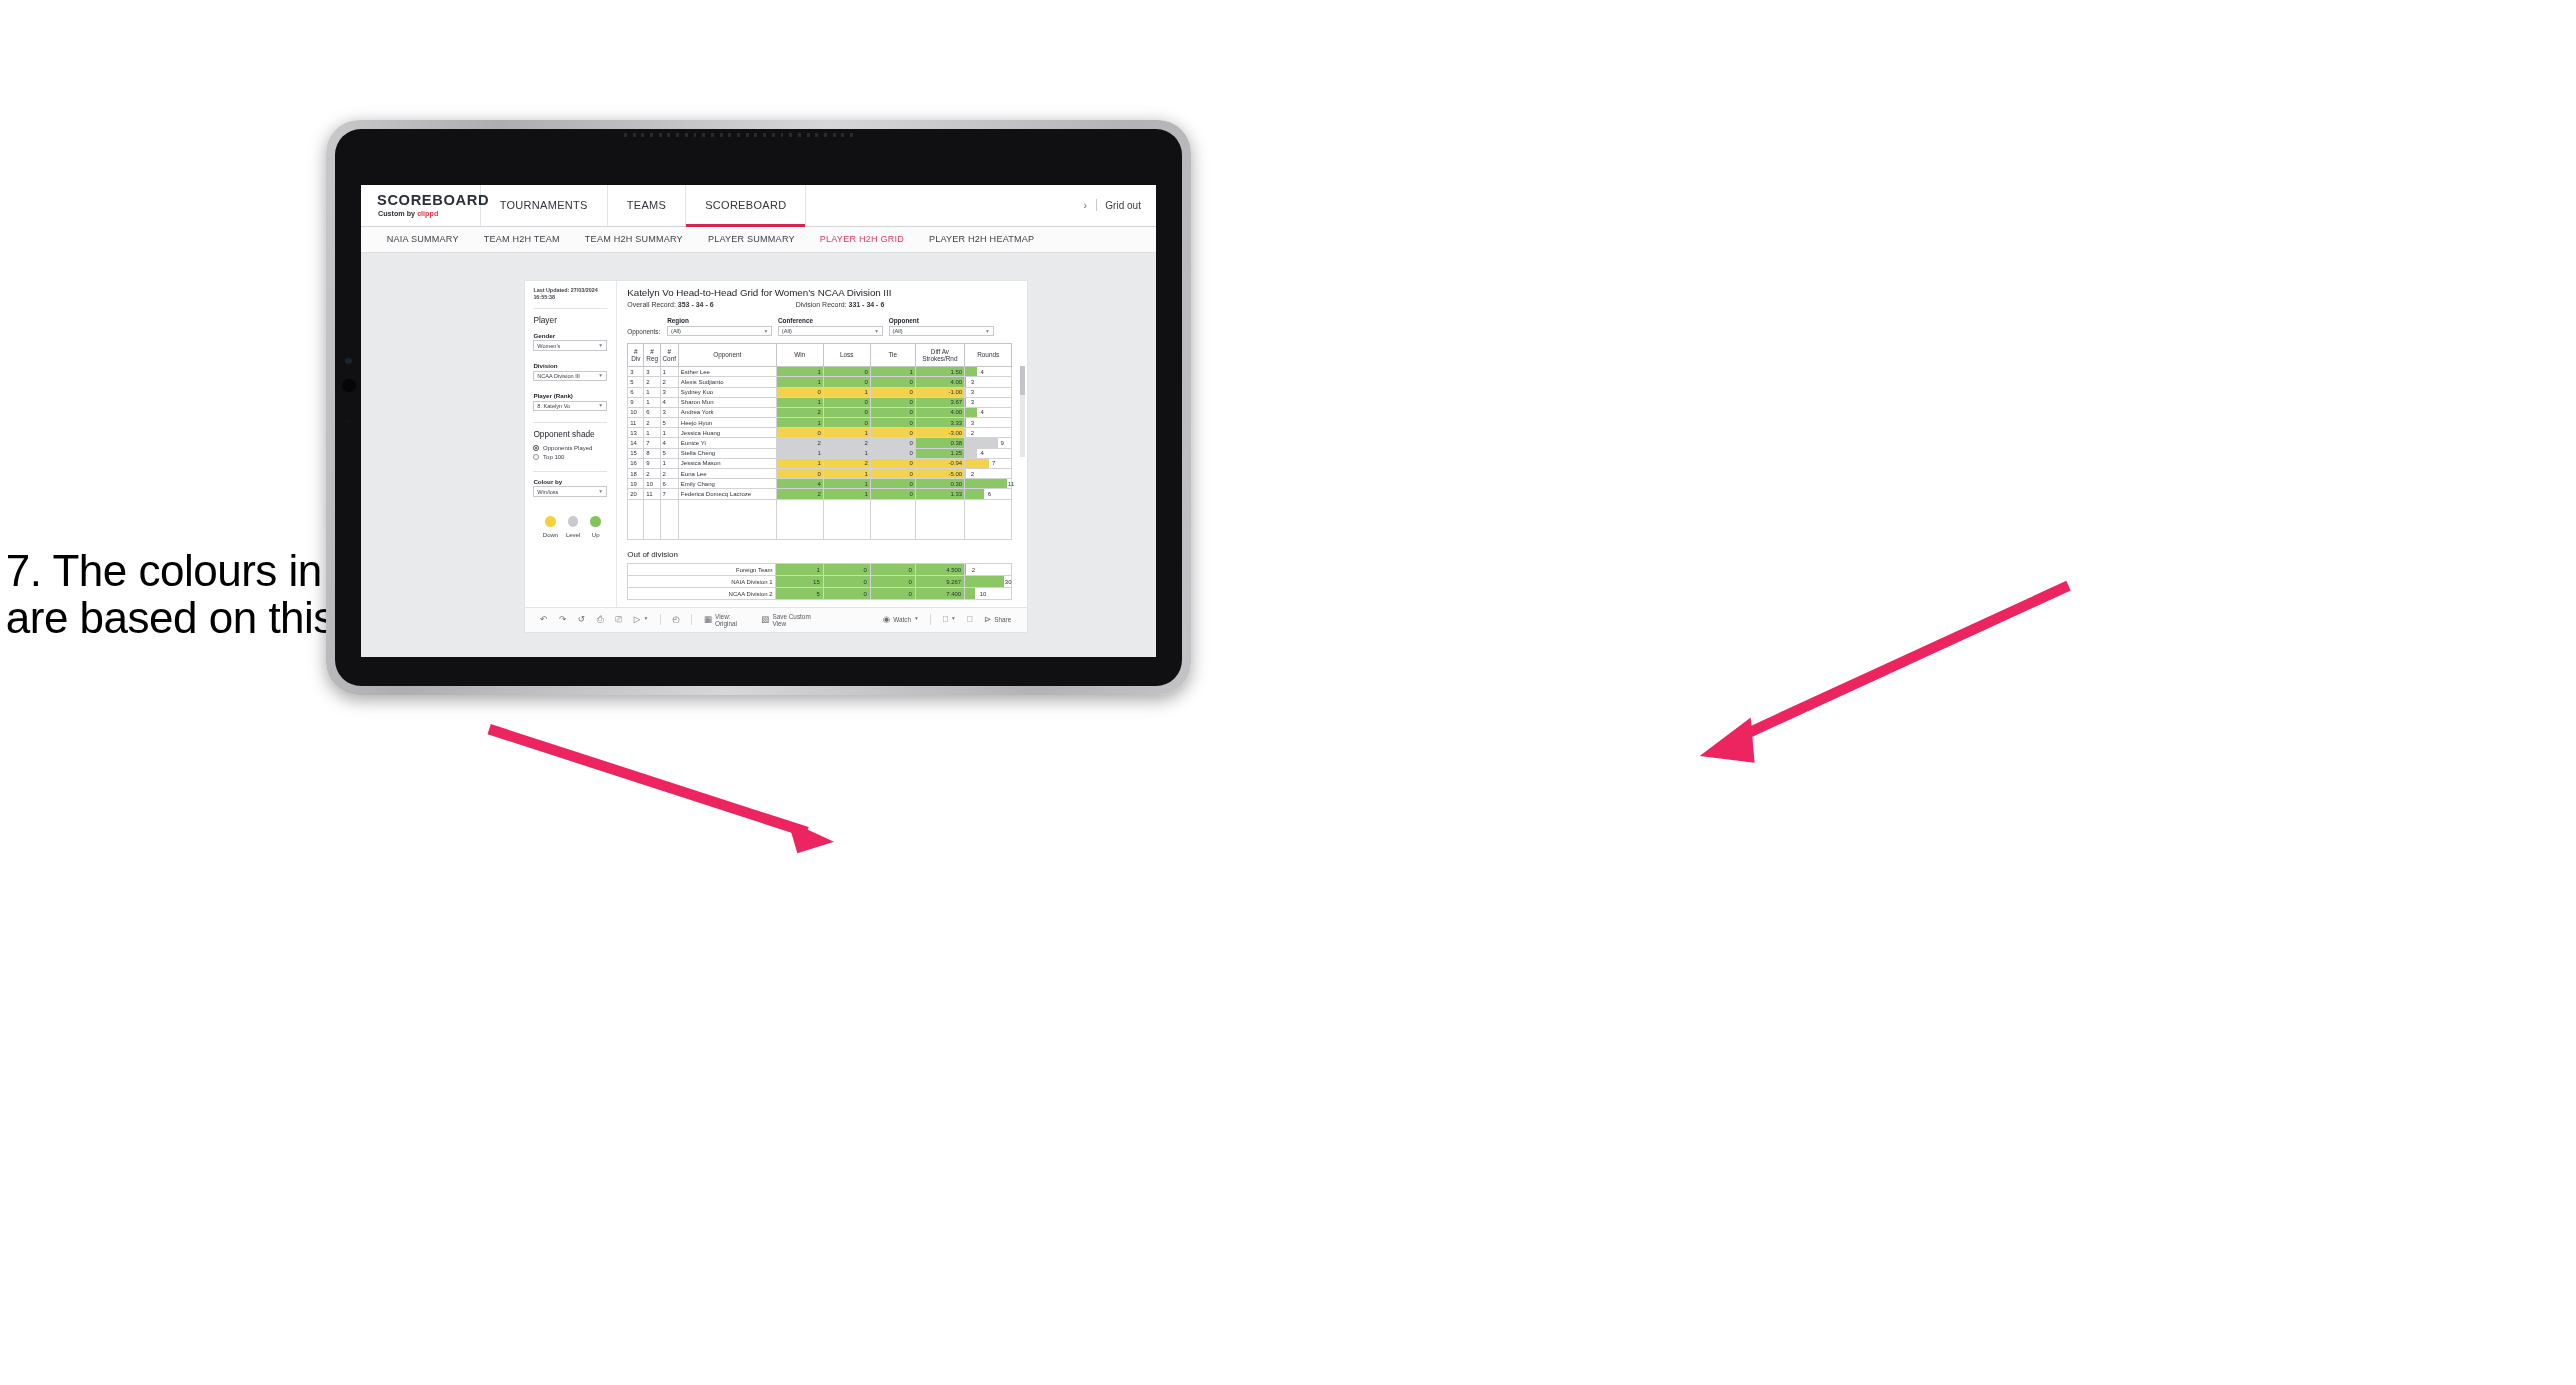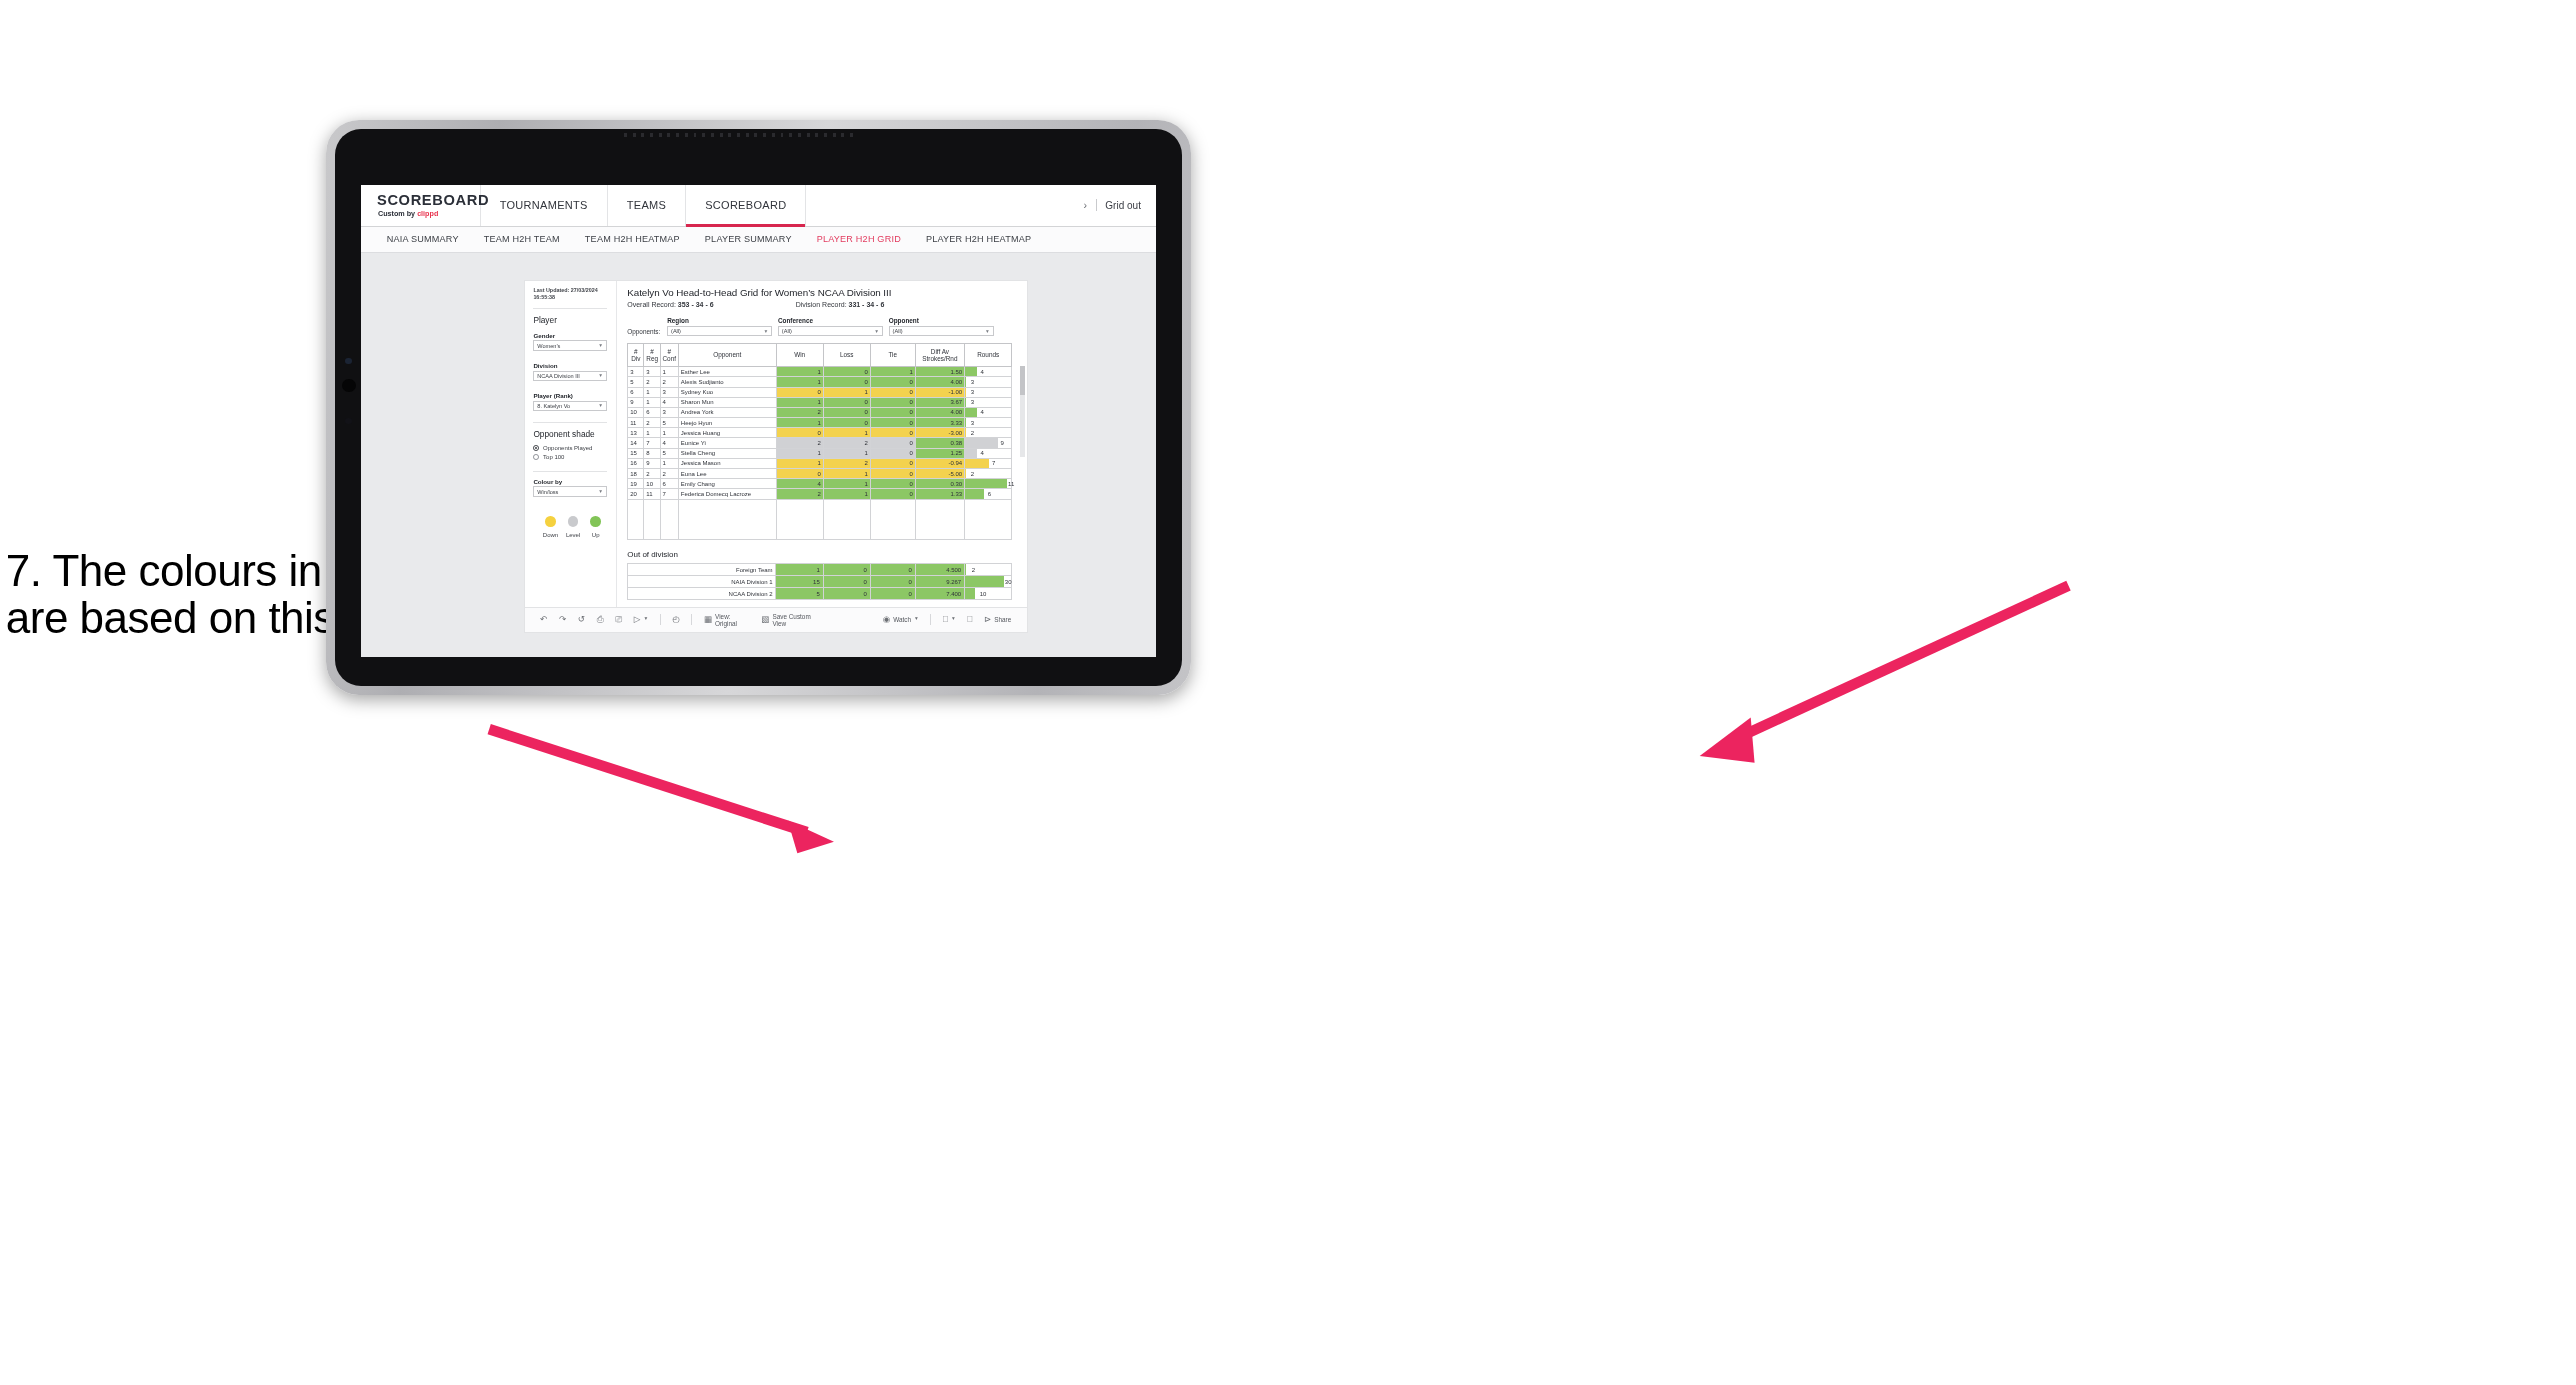--- a/index.html
+++ b/index.html
@@ -208,21 +208,21 @@
           <div id="topnav-right">
             <span id="chev-right">›</span>
             <span class="vsep"></span>
             <span>Grid out</span>
           </div>
         </div>
 
         <div id="subnav">
           <div class="subnav-item">NAIA SUMMARY</div>
           <div class="subnav-item">TEAM H2H TEAM</div>
-          <div class="subnav-item">TEAM H2H HEATMAP</div>
+          <div class="subnav-item">TEAM H2H SUMMARY</div>
           <div class="subnav-item">PLAYER SUMMARY</div>
           <div class="subnav-item active">PLAYER H2H GRID</div>
           <div class="subnav-item">PLAYER H2H HEATMAP</div>
         </div>
 
         <div id="workspace">
           <div id="viz">
             <div id="viz-body">
 
               <div id="panel">

